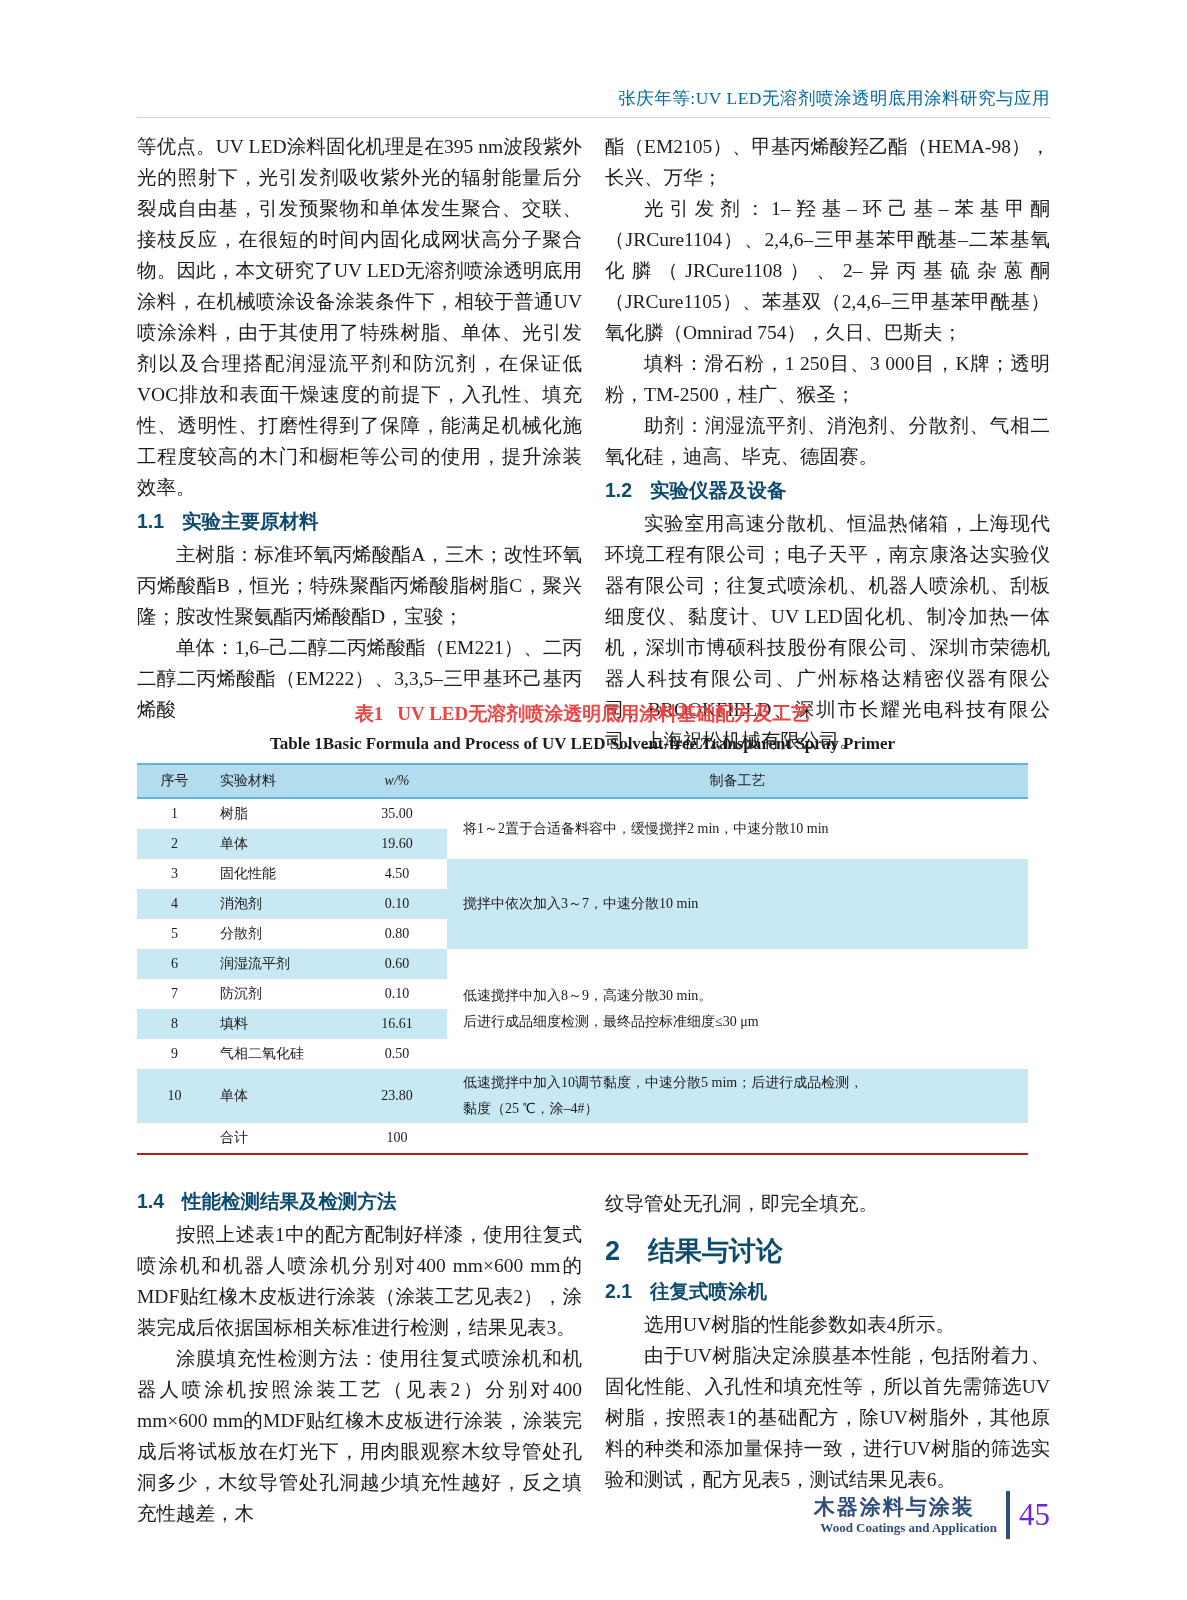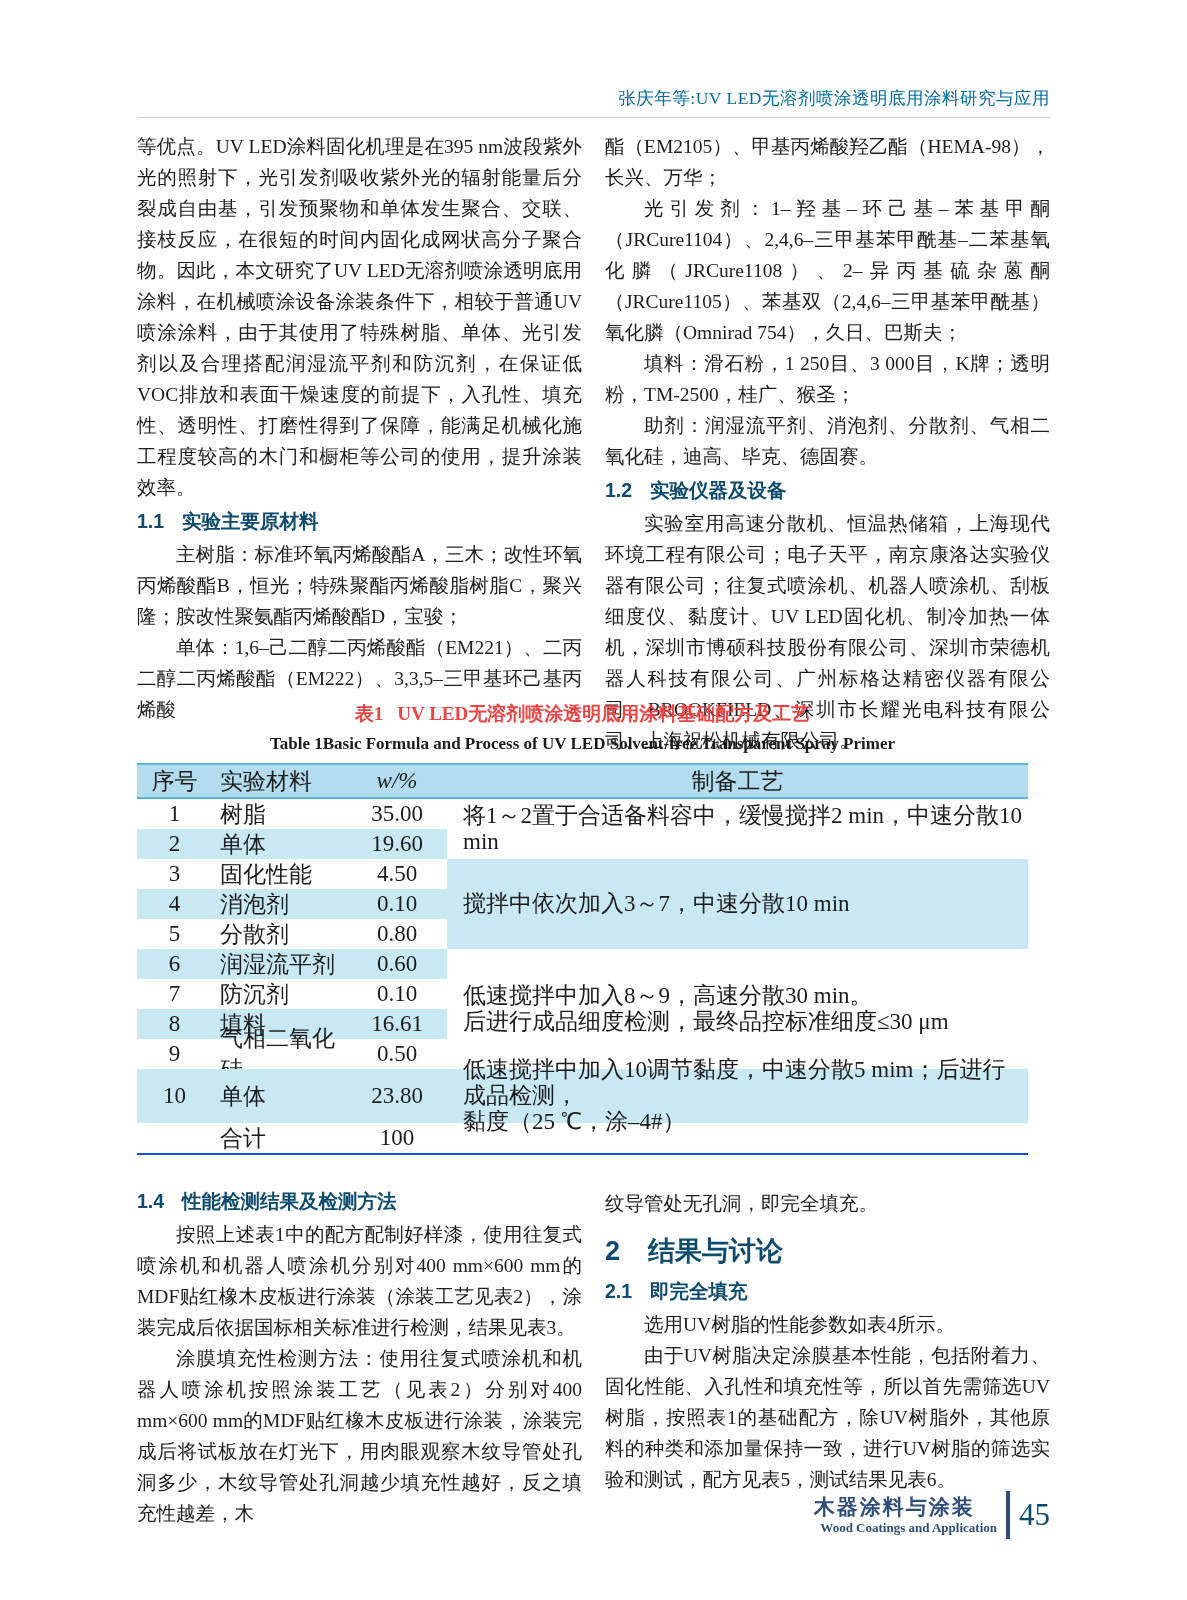--- a/index.html
+++ b/index.html
@@ -26,41 +26,41 @@
   .sec-sub{font-size:19.5px;line-height:26px;margin:5px 0 5px 0;}
   .sec-sub .sec-num{margin-right:18px;}
 
   
   .tablewrap{left:137px;top:701px;width:891px;}
   .t-title-zh{text-align:center;font-weight:bold;font-size:19px;color:#ef4444;font-family:"Liberation Serif",serif;}
   .t-title-zh .tsp{display:inline-block;width:14px;}
   .t-title-en{text-align:center;font-weight:bold;font-size:17px;margin-top:7px;margin-bottom:9px;font-family:"Liberation Serif",serif;}
   .t-grid{display:grid;grid-template-columns:75px 135px 100px 1fr;
           grid-template-rows:34px repeat(9,30px) 54px 30px;
-          border-top:2.5px solid #5cb6d8;border-bottom:2px solid #1d4ed8;
-          font-size:23px;}
+          border-top:2.5px solid #5cb6d8;border-bottom:2px solid #b91c1c;
+          font-size:14px;}
   .cell{display:flex;align-items:center;}
   .th{background:#b3ddee;border-bottom:2px solid #5cb6d8;}
   .cc{justify-content:center;}
   .cl{padding-left:8px;}
   .wit{font-style:italic;}
   .s{background:#c8e8f4;}
   .proc{grid-column:4;display:flex;flex-direction:column;justify-content:center;padding-left:16px;line-height:26px;}
   .c1{grid-column:1}.c2{grid-column:2}.c3{grid-column:3}
   .r1{grid-row:1}.r2{grid-row:2}.r3{grid-row:3}.r4{grid-row:4}.r5{grid-row:5}.r6{grid-row:6}
   .r7{grid-row:7}.r8{grid-row:8}.r9{grid-row:9}.r10{grid-row:10}.r11{grid-row:11}.r12{grid-row:12}
   .g1{grid-row:2/4}.g2{grid-row:4/7}.g3{grid-row:7/11}.g4{grid-row:11/12}
 
   
   .footer{right:137px;top:1491px;display:flex;align-items:center;}
   .f-titles{text-align:center;color:#2e4d78;}
   .f-zh{font-family:"Liberation Sans",sans-serif;font-weight:bold;font-size:21px;letter-spacing:2px;line-height:24px;}
   .f-en{font-size:13px;line-height:17px;font-weight:bold;margin-left:29px;}
   .f-bar{width:4px;height:48px;background:#2e4d78;margin-left:9px;margin-right:9px;}
-  .f-num{font-size:31px;color:#0c4a6e;font-family:"Liberation Serif",serif;}
+  .f-num{font-size:31px;color:#6d28d9;font-family:"Liberation Serif",serif;}
 </style>
 </head>
 <body>
 
 <div class="abs running-head">张庆年等:UV LED无溶剂喷涂透明底用涂料研究与应用</div>
 <div class="abs head-rule"></div>
 
 <div class="abs col col-tl">
   <p class="noindent">等优点。UV LED涂料固化机理是在395 nm波段紫外光的照射下，光引发剂吸收紫外光的辐射能量后分裂成自由基，引发预聚物和单体发生聚合、交联、接枝反应，在很短的时间内固化成网状高分子聚合物。因此，本文研究了UV LED无溶剂喷涂透明底用涂料，在机械喷涂设备涂装条件下，相较于普通UV喷涂涂料，由于其使用了特殊树脂、单体、光引发剂以及合理搭配润湿流平剂和防沉剂，在保证低VOC排放和表面干燥速度的前提下，入孔性、填充性、透明性、打磨性得到了保障，能满足机械化施工程度较高的木门和橱柜等公司的使用，提升涂装效率。</p>
   <div class="sec sec-sub">
@@ -167,21 +167,21 @@
   <p>按照上述表1中的配方配制好样漆，使用往复式喷涂机和机器人喷涂机分别对400 mm×600 mm的MDF贴红橡木皮板进行涂装（涂装工艺见表2），涂装完成后依据国标相关标准进行检测，结果见表3。</p>
   <p>涂膜填充性检测方法：使用往复式喷涂机和机器人喷涂机按照涂装工艺（见表2）分别对400 mm×600 mm的MDF贴红橡木皮板进行涂装，涂装完成后将试板放在灯光下，用肉眼观察木纹导管处孔洞多少，木纹导管处孔洞越少填充性越好，反之填充性越差，木</p>
 </div>
 
 <div class="abs col col-br">
   <p class="noindent">纹导管处无孔洞，即完全填充。</p>
   <div class="sec sec-big">
     <span class="sec-num">2</span><span>结果与讨论</span>
   </div>
   <div class="sec sec-sub">
-    <span class="sec-num">2.1</span><span>即完全填充</span>
+    <span class="sec-num">2.1</span><span>往复式喷涂机</span>
   </div>
   <p>选用UV树脂的性能参数如表4所示。</p>
   <p>由于UV树脂决定涂膜基本性能，包括附着力、固化性能、入孔性和填充性等，所以首先需筛选UV树脂，按照表1的基础配方，除UV树脂外，其他原料的种类和添加量保持一致，进行UV树脂的筛选实验和测试，配方见表5，测试结果见表6。</p>
 </div>
 
 <div class="abs footer">
   <div class="f-titles">
     <div class="f-zh">木器涂料与涂装</div>
     <div class="f-en">Wood Coatings and Application</div>
   </div>

